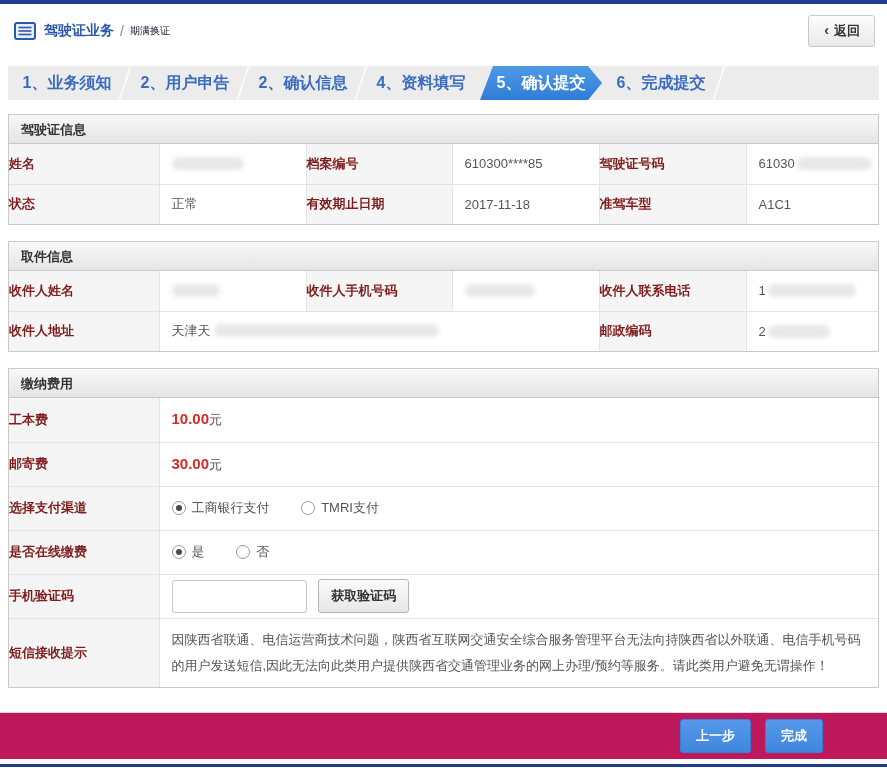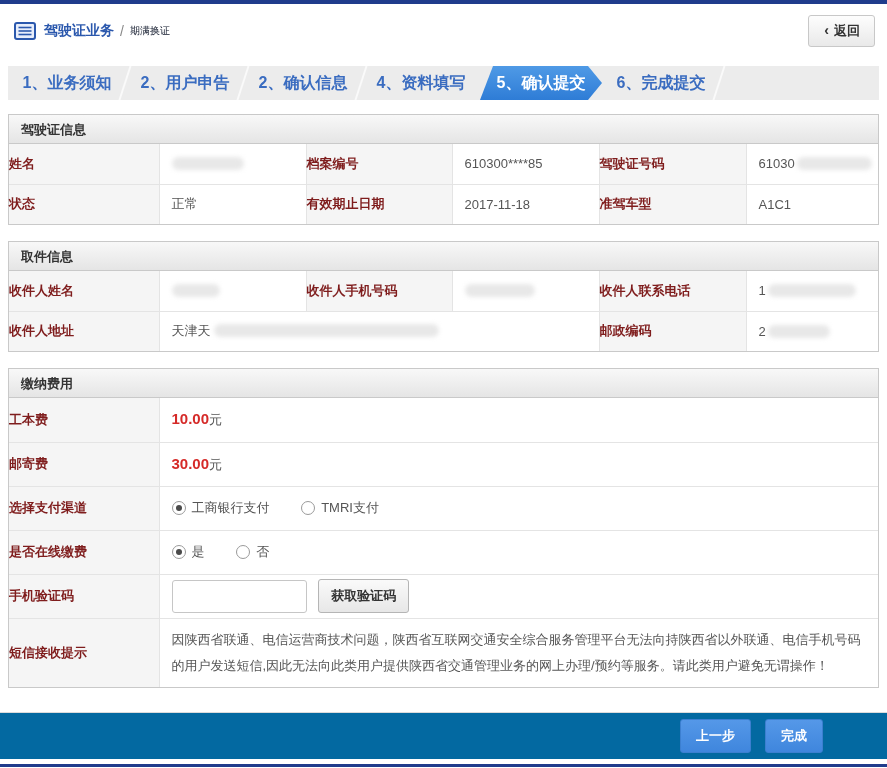--- a/index.html
+++ b/index.html
@@ -51,21 +51,21 @@
 
   .code-input { width:135px; height:33px; border:1px solid #c6c6c6; border-radius:3px; padding:0 8px;
                 font-size:13px; vertical-align:middle; }
   .btn-code { margin-left:8px; padding:7px 12px; font-size:13px; font-weight:bold; color:#333;
               background:linear-gradient(#fafafa,#e7e7e7); border:1px solid #b5b5b5; border-radius:3px;
               vertical-align:middle; cursor:pointer; }
 
   td.warn { padding:8px 8px; line-height:26px; color:#c0403e; font-size:13px; height:auto; }
 
   
-  .footer { margin-top:24px; border-top:1px solid #dcdcdc; background:#0369a1; height:47px;
+  .footer { margin-top:24px; border-top:1px solid #dcdcdc; background:#be185d; height:47px;
             display:flex; align-items:center; justify-content:flex-end; padding-right:64px; gap:14px; }
   .btn-blue { padding:7px 15px; font-size:13px; font-weight:bold; color:#fff;
               background:linear-gradient(#5598e8,#3f86dd); border:1px solid #3c7fd0; border-radius:3px; cursor:pointer; }
 </style>
 </head>
 <body>
 
 <div class="topbar"></div>
 
 <div class="hdr">

